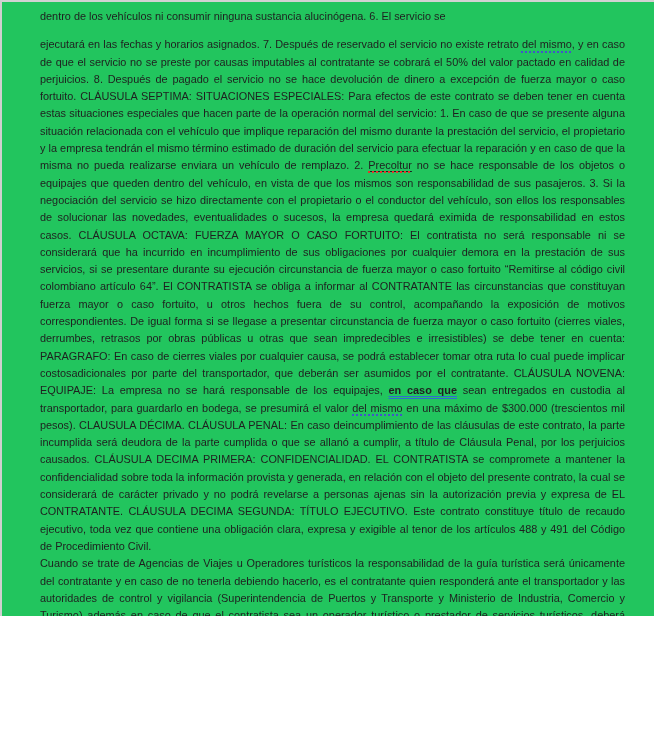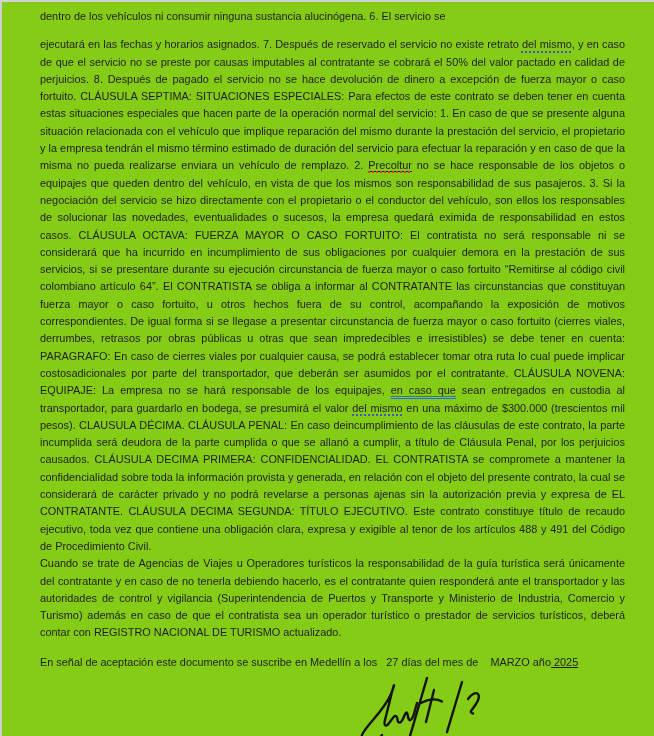--- a/index.html
+++ b/index.html
@@ -2,33 +2,33 @@
 <html><head>
 <meta charset="utf-8">
 <style>
   html,body{margin:0;padding:0;}
   body{
     width:654px;height:736px;background:#ffffff;
     font-family:"Liberation Sans",sans-serif;color:#1f1f1f;
     overflow:hidden;
   }
   .sheet{
-    box-sizing:border-box;width:654px;height:736px;
+    box-sizing:border-box;width:654px;height:616px;
     border-top:2px solid #d2d2d2;border-left:2px solid #cfcfcf;
-    padding:6px 29px 0 38px;overflow:hidden;background:#84cc16;
+    padding:6px 29px 0 38px;overflow:hidden;background:#22c55e;
   }
   .doc{font-size:10.9px;line-height:17.3px;}
   .doc p{margin:0;text-align:justify;}
   p.p-first{text-align:left;margin-bottom:11px;}
   p.p-agencies{}
   p.p-accept{margin-top:12px;text-align:left;white-space:pre-wrap;}
   .b{font-weight:400;}
   .u{text-decoration:underline;}
   .udot{text-decoration:underline dotted #4156c9;text-decoration-thickness:1.5px;text-underline-offset:2.5px;}
-  .udbl{text-decoration:underline double #2f6bd0;text-underline-offset:1.5px;}
+  .udbl{text-decoration:underline double #2f6bd0;text-underline-offset:1.5px;font-weight:bold;}
   .uwavy{position:relative;text-decoration:underline;text-underline-offset:2px;}
   .uwavy::after{
     content:"";position:absolute;left:0;right:0;bottom:-2px;height:2px;
     background:repeating-linear-gradient(90deg,#e3372b 0 2px,transparent 2px 4px);
   }
   
   .sig-area{position:relative;height:104px;margin-top:16px;}
   .sig-right{position:absolute;left:262px;top:-14px;width:272px;}
   .sig-svg{display:block;margin:0 0 -15px 36px;}
 </style>

